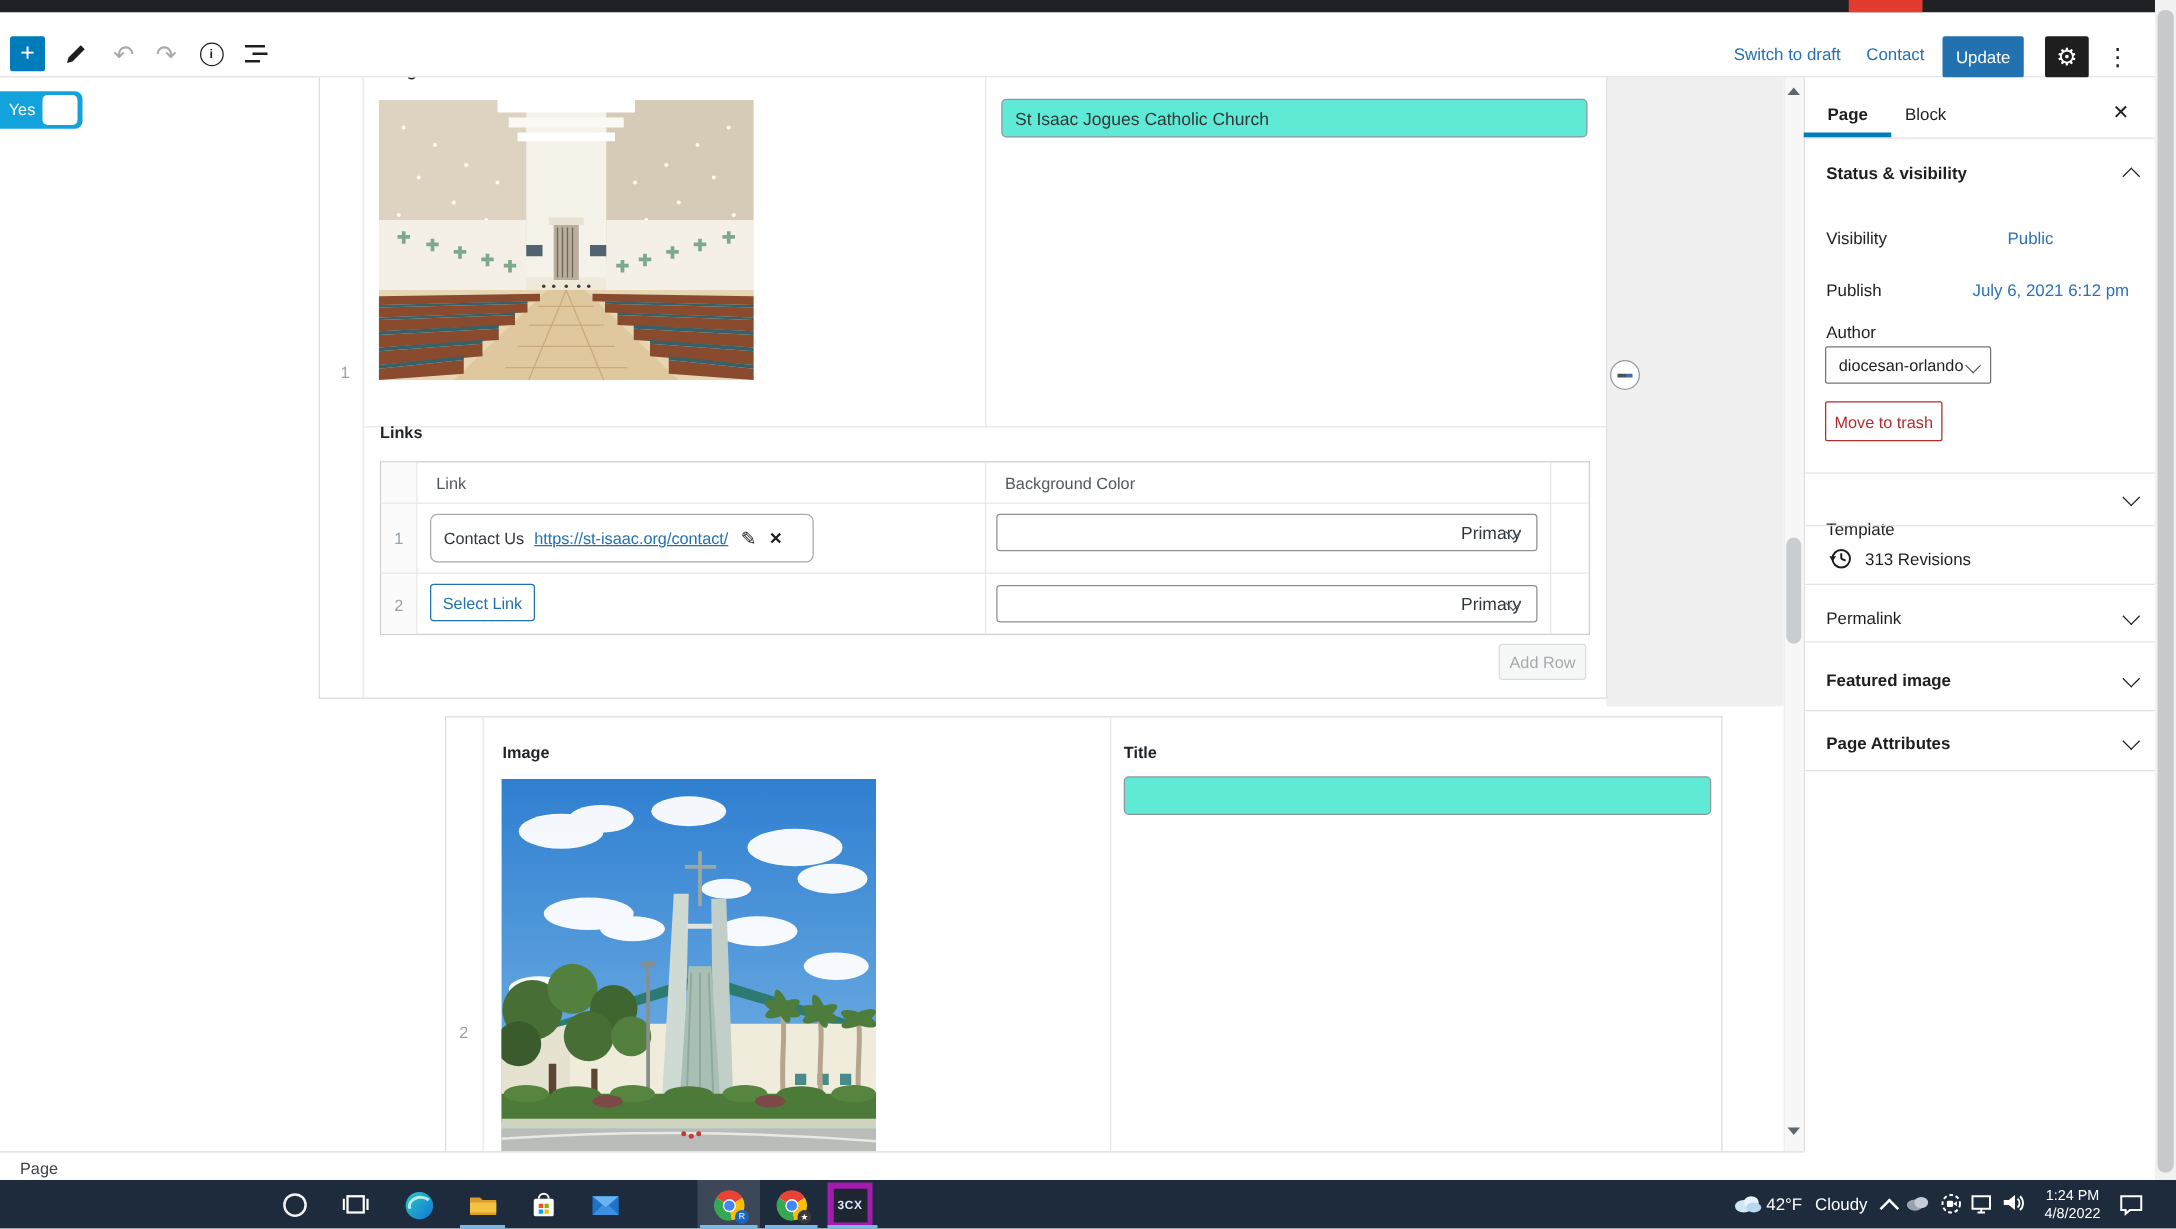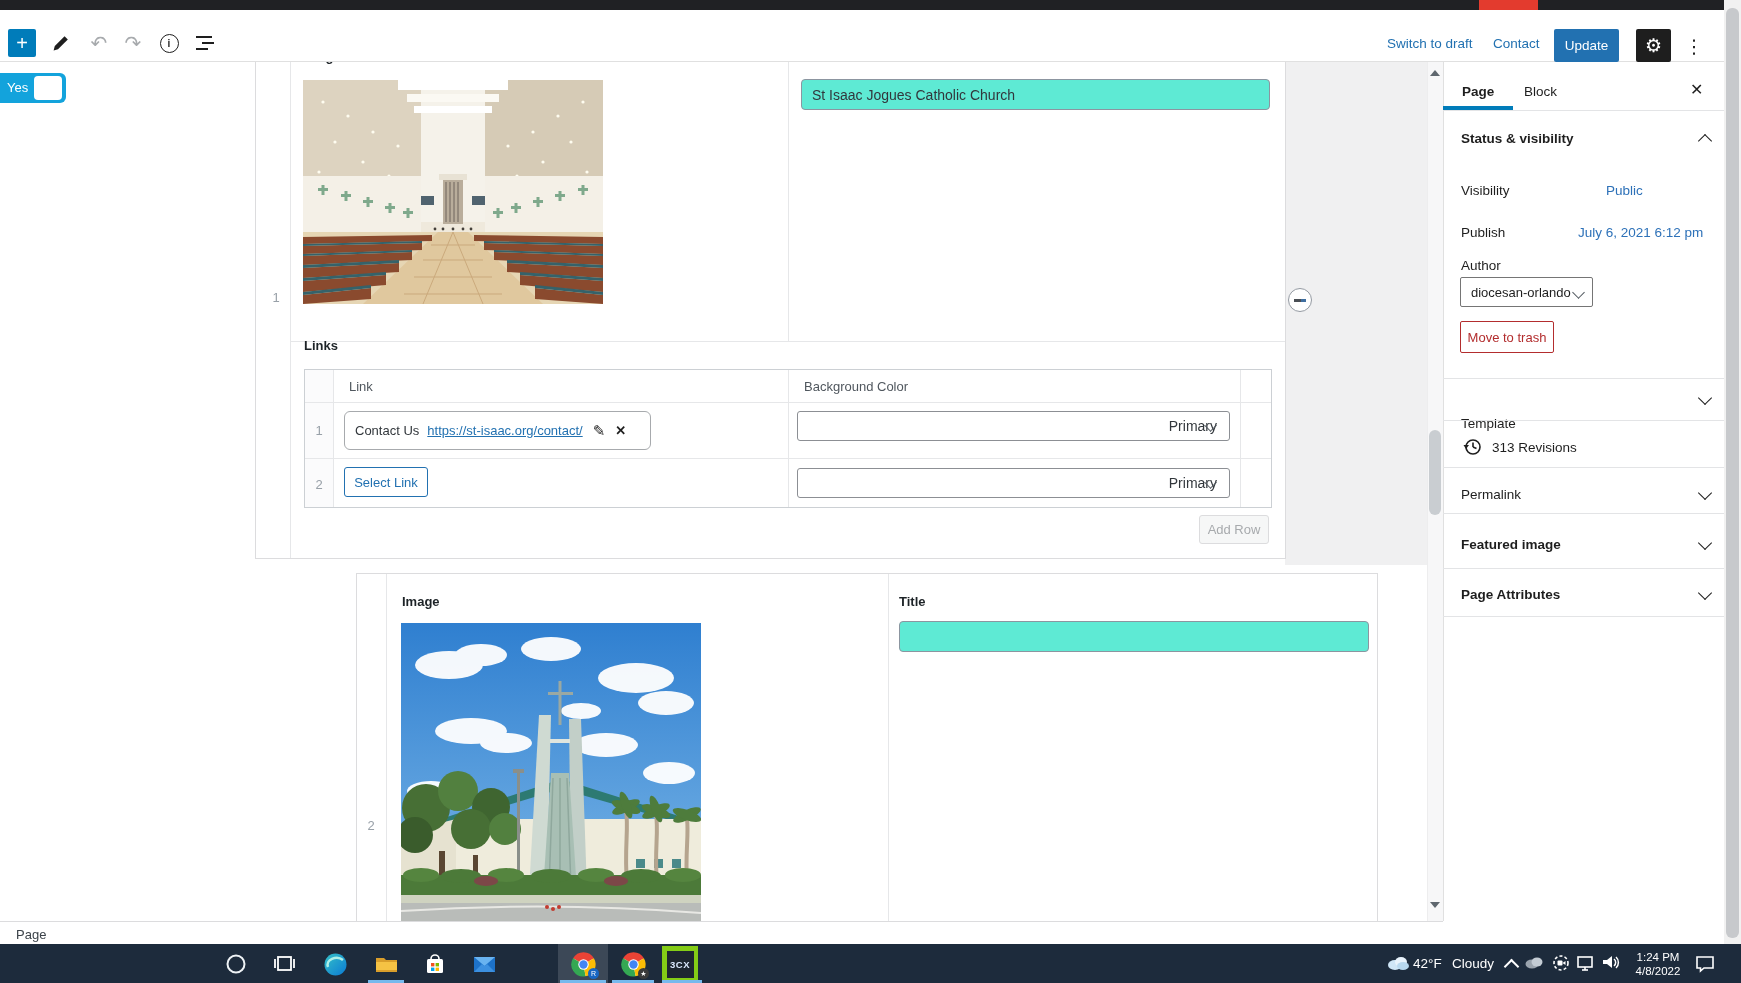--- a/index.html
+++ b/index.html
@@ -83,21 +83,21 @@
   #brthumb{left:1726px;top:8px;width:13px;height:930px;background:#c7c9cc;border-radius:6px;}
   
   #wpfooter{left:0;top:921px;width:1443px;height:23px;background:#fff;border-top:1px solid #dcdcde;box-sizing:border-box;}
   
   #taskbar{left:0;top:944px;width:1741px;height:39px;background:#1d2b3c;}
   #tb-search{left:0;top:944px;width:212px;height:39px;background:#fff;display:flex;align-items:center;}
   #tb-search span{font-size:15px;color:#333;margin-left:3px;}
   .tbicon{top:951px;width:26px;height:26px;display:flex;align-items:center;justify-content:center;}
   .underline-ind{top:980px;height:3px;background:#76b9ed;}
   #tile-chrome1{left:558px;top:944px;width:50px;height:39px;background:rgba(255,255,255,0.14);}
-  #tile-3cx{left:662px;top:946px;width:36px;height:36px;background:#84cc16;display:flex;align-items:center;justify-content:center;}
+  #tile-3cx{left:662px;top:946px;width:36px;height:36px;background:#a21caf;display:flex;align-items:center;justify-content:center;}
   #tile-3cx .inner{width:27px;height:27px;background:#1e2631;color:#dce9ff;font-size:9.5px;font-weight:bold;
       display:flex;align-items:center;justify-content:center;letter-spacing:0.5px;}
   #tray-text{top:956px;color:#fff;font-size:13.5px;}
   #tray-clock{left:1628px;top:950px;width:60px;color:#fff;font-size:11.5px;text-align:center;line-height:14px;}
   .badge{position:absolute;right:-3px;bottom:-2px;width:11px;height:11px;border-radius:50%;
      font-size:7px;color:#fff;display:flex;align-items:center;justify-content:center;}
 </style>
 </head>
 <body>
 

